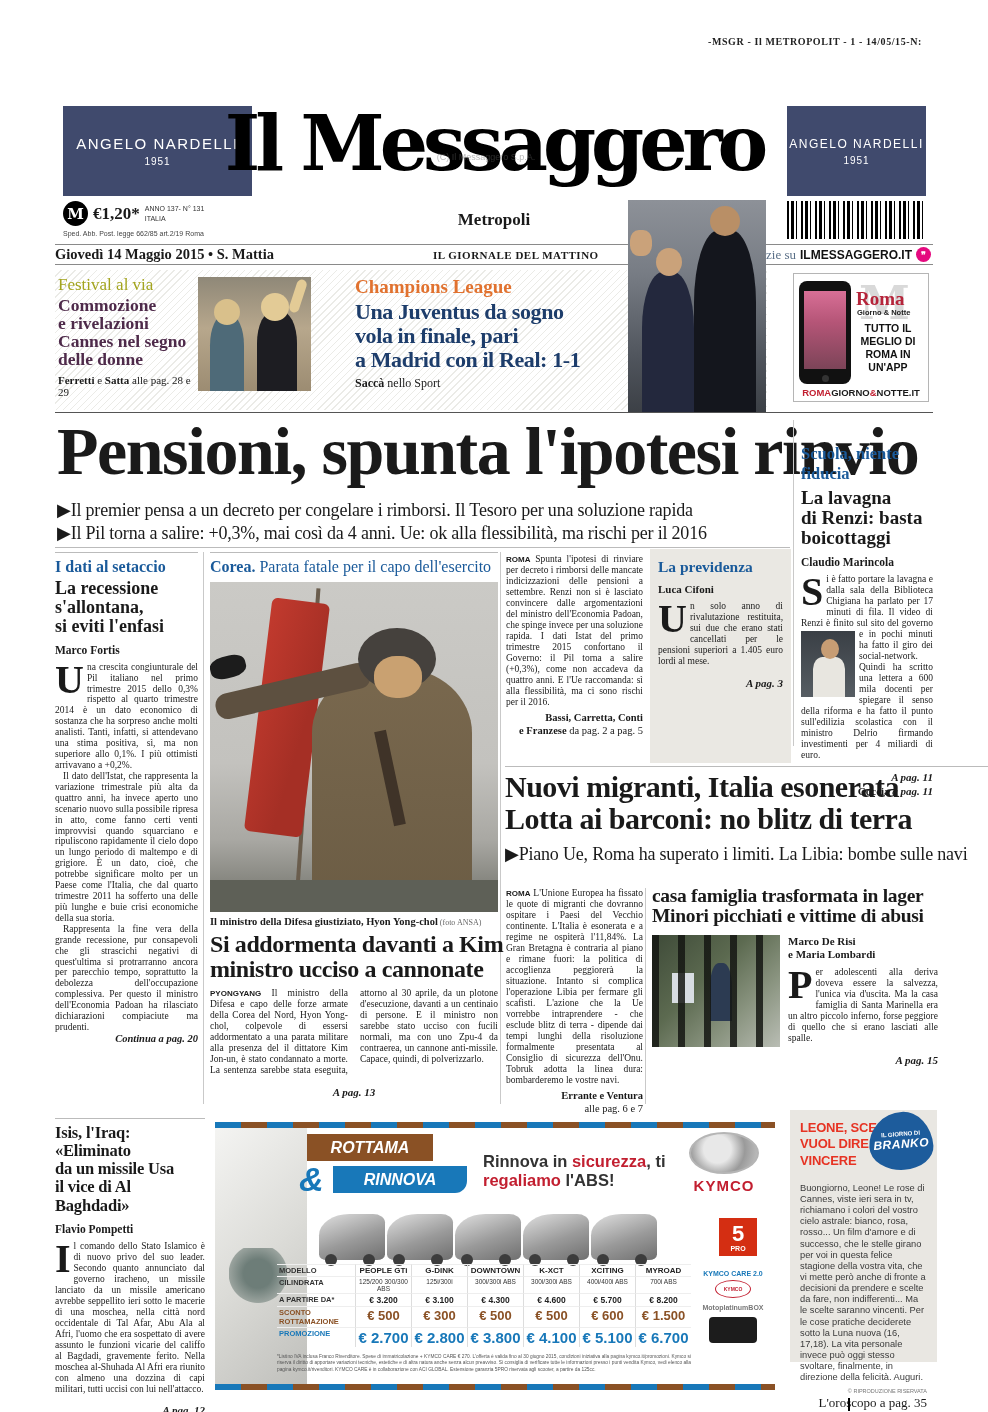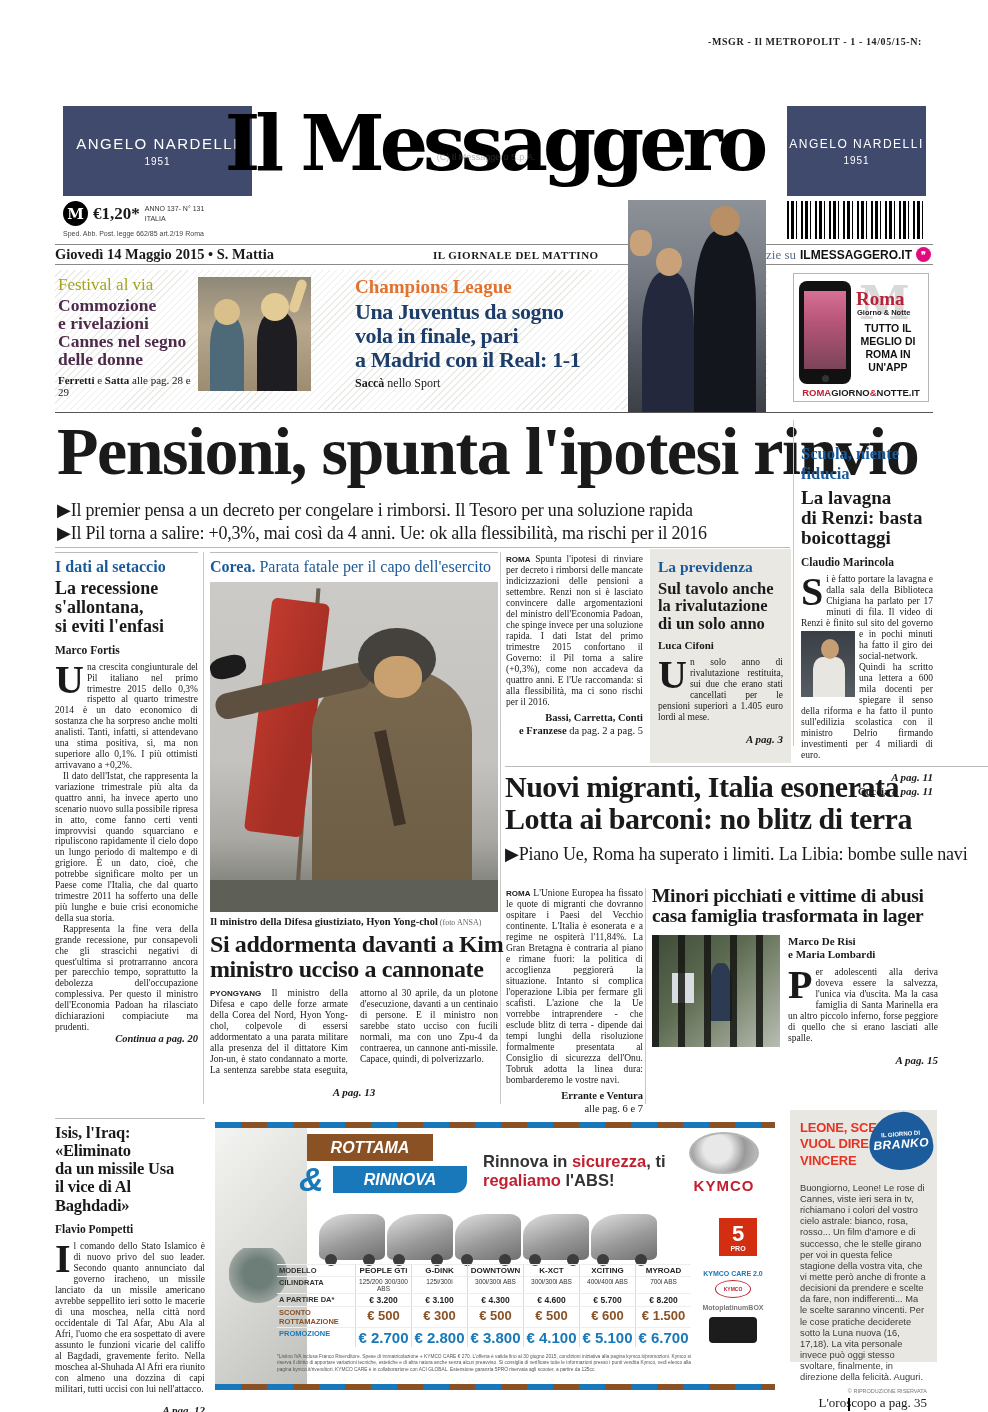--- a/index.html
+++ b/index.html
@@ -253,20 +253,21 @@
     <div class="ad-name">ANGELO NARDELLI</div>
     <div class="ad-year">1951</div>
   </div>
   <div class="abs ad-box ad-right">
     <div class="ad-name">ANGELO NARDELLI</div>
     <div class="ad-year">1951</div>
   </div>
 
   <div class="abs masthead">Il Messaggero</div>
   <div class="abs mast-watermark">(C) Il Messaggero S.p.A.</div>
+  <div class="abs metropoli">Metropoli</div>
 
   <div class="abs price-block">
     <div class="price-row">
       <div class="m-circle">M</div>
       <div class="price-val">€1,20*</div>
       <div class="issue-col">
         <span>ANNO 137- N° 131</span>
         <span>ITALIA</span>
       </div>
     </div>
@@ -405,25 +406,20 @@
     <div class="corea-ref">A pag. 13</div>
   </div>
 
   <div class="abs pesumm">
     <div class="body" style="margin-top:2px"><span class="dl">ROMA</span><span> Spunta l'ipotesi di rinviare per decreto i rimborsi delle mancate indicizzazioni delle pensioni a settembre. Renzi non si è lasciato convincere dalle argomentazioni del ministro dell'Economia Padoan, che spinge invece per una soluzione rapida. I dati Istat del primo trimestre 2015 confortano il Governo: il Pil torna a salire (+0,3%), come non accadeva da quattro anni. E l'Ue raccomanda: sì alla flessibilità, ma ci sono rischi per il 2016.</span></div>
     <div class="sig"><b>Bassi, Carretta, Conti</b><br><b>e Franzese</b><span> da pag. 2 a pag. 5</span></div>
   </div>
 
   <div class="abs previdenza">
     <div class="kicker prev-kicker">La previdenza</div>
-    <div class="hl prev-hl">
-      <div>Sul tavolo anche</div>
-        <div>la rivalutazione</div>
-        <div>di un solo anno</div>
-    </div>
     <div class="prev-byline">Luca Cifoni</div>
     <p class="prev-body"><span class="dropcap">U</span><span>n solo anno di rivalutazione restituita, sui due che erano stati cancellati per le pensioni superiori a 1.405 euro lordi al mese.</span></p>
     <div class="pageref">A pag. 3</div>
   </div>
 
   <div class="abs hr3"></div>
   <div class="abs migranti-head">
     <div class="mig-h1">
       <div>Nuovi migranti, Italia esonerata</div>
         <div>Lotta ai barconi: no blitz di terra</div>
@@ -431,22 +427,22 @@
     <div class="mig-bullet">▶Piano Ue, Roma ha superato i limiti. La Libia: bombe sulle navi</div>
   </div>
   <div class="abs mig-body">
     <div class="body" style="margin-top:0"><span class="dl">ROMA</span><span> L'Unione Europea ha fissato le quote di migranti che dovranno ospitare i Paesi del Vecchio continente. L'Italia è esonerata e a regime ne ospiterà l'11,84%. La Gran Bretagna è contraria al piano e rimane fuori: la politica di accoglienza peggiorerà la situazione. Intanto si complica l'operazione Libia per fermare gli scafisti. L'azione che la Ue vorrebbe intraprendere - che esclude blitz di terra - dipende dai tempi lunghi della risoluzione formalmente presentata al Consiglio di sicurezza dell'Onu. Tobruk adotta la linea dura: bombarderemo le vostre navi.</span></div>
     <div class="sig"><b>Errante e Ventura</b><br><span>alle pag. 6 e 7</span></div>
   </div>
   <div class="abs vsep sep3"></div>
 
   <div class="abs marinella">
     <div class="hl mar-hl">
-      <div>Minori picchiati e vittime di abusi</div>
-        <div>casa famiglia trasformata in lager</div>
+      <div>casa famiglia trasformata in lager</div>
+        <div>Minori picchiati e vittime di abusi</div>
     </div>
     <div class="mar-row">
       <div class="marinella-photo">
         <div class="mp-fig"></div>
           <div class="mp-paper"></div>
           <div class="mp-gate"></div>
       </div>
       <div class="mar-text">
         <div class="mar-byline">
             <div>Marco De Risi</div>

